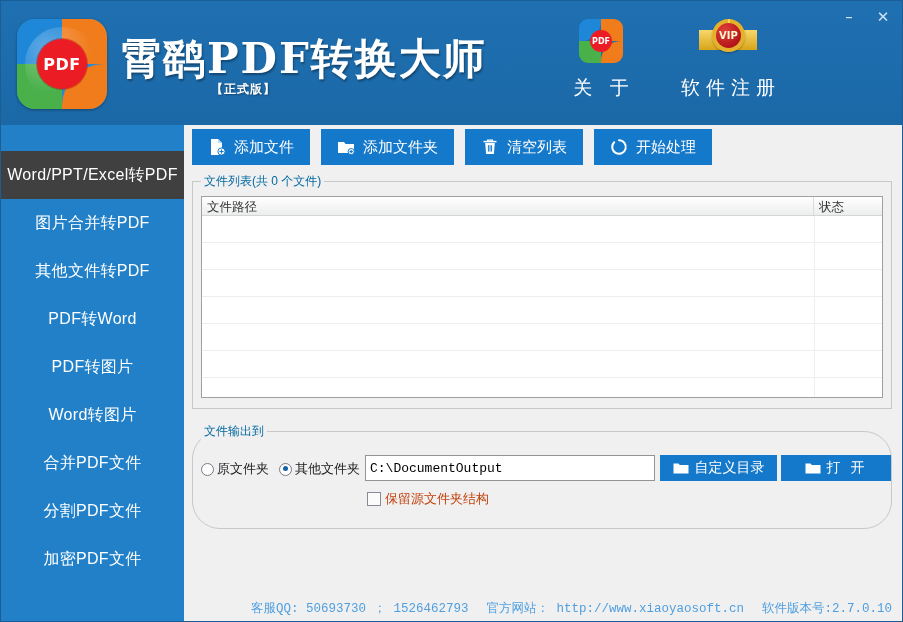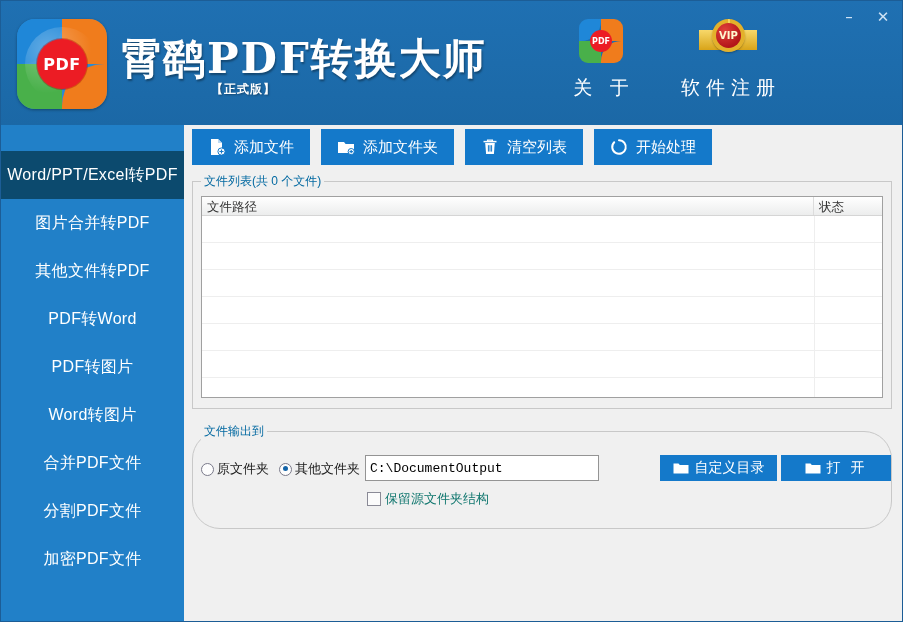--- a/index.html
+++ b/index.html
@@ -182,21 +182,21 @@
     height: 48px;
     display:flex; align-items:center; justify-content:center;
     color:#ffffff;
     font-size: 16px;
     letter-spacing: .3px;
     cursor: pointer;
     white-space: nowrap;
   }
   .side-item.first { margin-top: 26px; }
   .side-item.active {
-    background: #0c4a6e;
+    background: #404040;
     font-size: 16px;
     justify-content: center;
   }
 
   
   .main {
     position:absolute;
     left: 183px; top: 124px;
     width: 718px; height: 497px;
     background: #f0f0f0;
@@ -303,21 +303,21 @@
   }
   .radio.checked .dot::after {
     content:"";
     position:absolute; left:2.5px; top:2.5px;
     width: 5px; height:5px; border-radius:50%;
     background:#1464a8;
   }
   .path-input {
     position:absolute;
     left: 172px; top: 23px;
-    width: 234px; height: 26px;
+    width: 290px; height: 26px;
     border: 1px solid #949494;
     background:#ffffff;
     font-family: "Liberation Mono", "DejaVu Sans Mono", monospace;
     font-size: 13px;
     color:#000;
     padding: 0 4px;
     box-sizing: border-box;
     outline: none;
   }
   .btn-blue {
@@ -333,21 +333,21 @@
     white-space:nowrap;
   }
   #btn-custom-dir { left: 467px; top: 23px; width: 117px; }
   #btn-open { left: 588px; top: 23px; width: 110px; letter-spacing: 3px; }
   .folder-ico { width:16px; height:13px; flex:0 0 16px; }
 
   .check-row {
     position:absolute;
     left: 174px; top: 58px;
     display:flex; align-items:center; gap: 4px;
-    font-size: 13px; color:#0f766e; cursor: pointer;
+    font-size: 13px; color:#c2410c; cursor: pointer;
     white-space:nowrap;
   }
   .check-row .box {
     width: 12px; height: 12px;
     border: 1px solid #8a8a96;
     background:#fbfbfb;
     display:block; flex:0 0 12px;
   }
 
   .footer {
@@ -542,15 +542,20 @@
         </svg>
         <span>打 开</span>
       </button>
 
       <label class="check-row">
         <span class="box"></span>
         <span>保留源文件夹结构</span>
       </label>
     </div>
 
+    <div class="footer">
+      <span class="mono">客服QQ: 50693730 ； 1526462793</span>
+      <span class="mono">官方网站： http://www.xiaoyaosoft.cn</span>
+      <span class="mono">软件版本号:2.7.0.10</span>
+    </div>
 
   </div>
 </div>
 
 </body></html>

